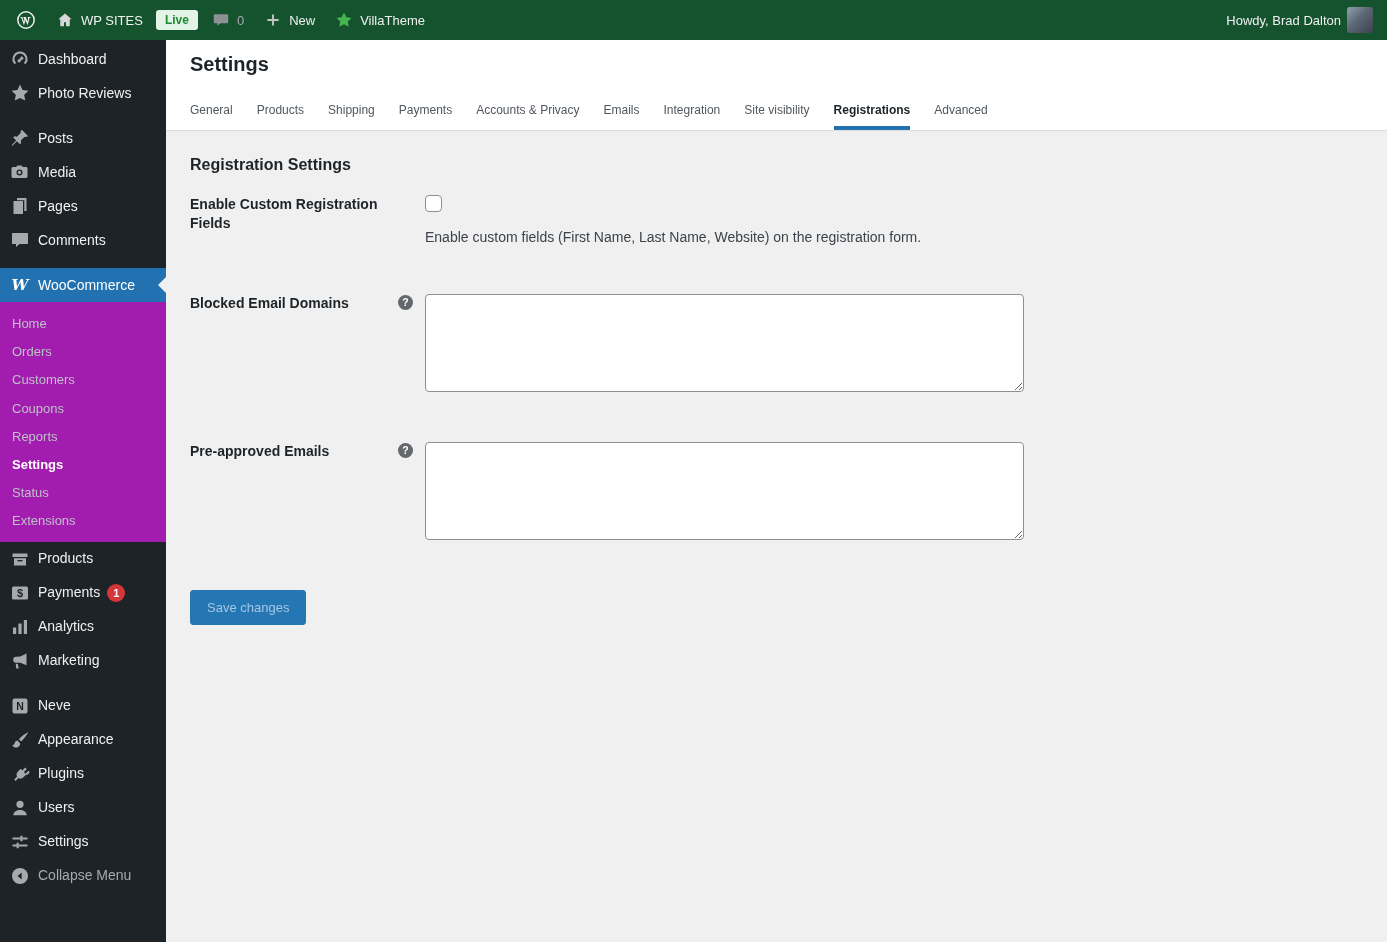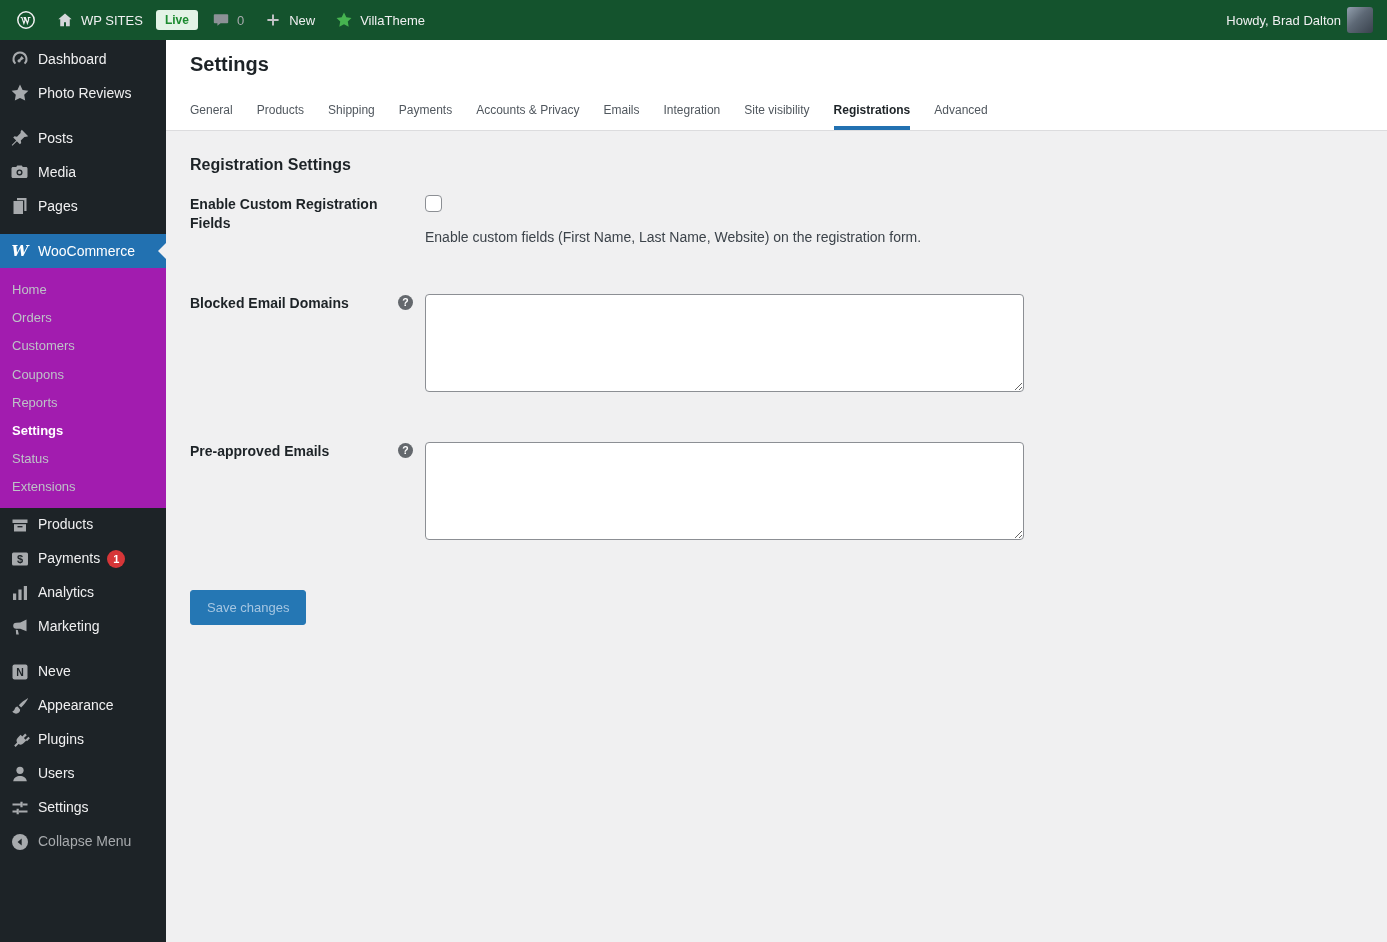--- a/index.html
+++ b/index.html
@@ -176,20 +176,28 @@
   <div class="menu-item">
     <span class="menu-icon">
       <svg width="20" height="20" viewBox="0 0 20 20">
           <path d="M7 2h9.5v13h-2.2V4.2H7z" fill="currentColor"></path>
           <path d="M3.5 5H13v13H3.5z" fill="currentColor"></path>
         </svg>
     </span>
     <span class="menu-label">Pages</span>
   </div>
 
+  <div class="menu-item">
+    <span class="menu-icon">
+      <svg width="20" height="20" viewBox="0 0 20 20">
+          <path d="M3 3h14c.6 0 1 .4 1 1v9c0 .6-.4 1-1 1h-7.5L6 17v-3H3c-.6 0-1-.4-1-1V4c0-.6.4-1 1-1z" fill="currentColor"></path>
+        </svg>
+    </span>
+    <span class="menu-label">Comments</span>
+  </div>
 
   <div class="menu-sep"></div>
 
   <div class="menu-item active">
     <span class="menu-icon">
       <span class="wc-w">W</span>
     </span>
     <span class="menu-label">WooCommerce</span>
     <span class="active-arrow"></span>
   </div>

